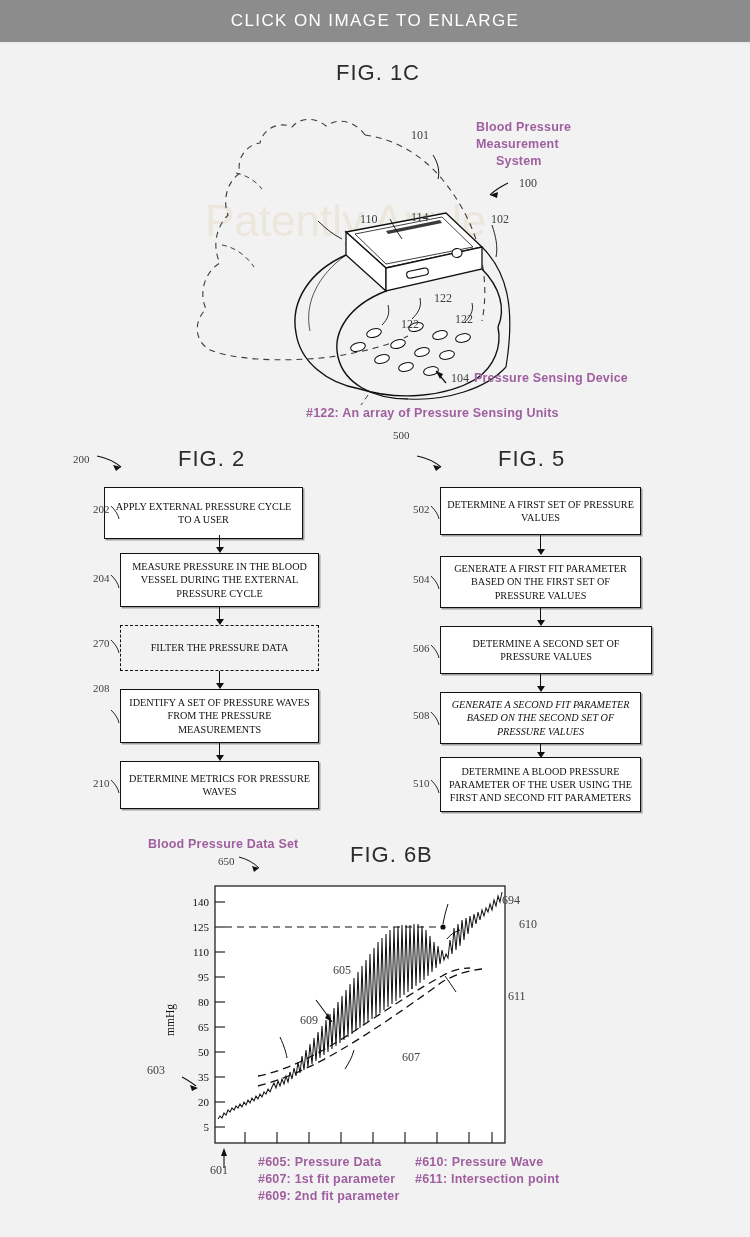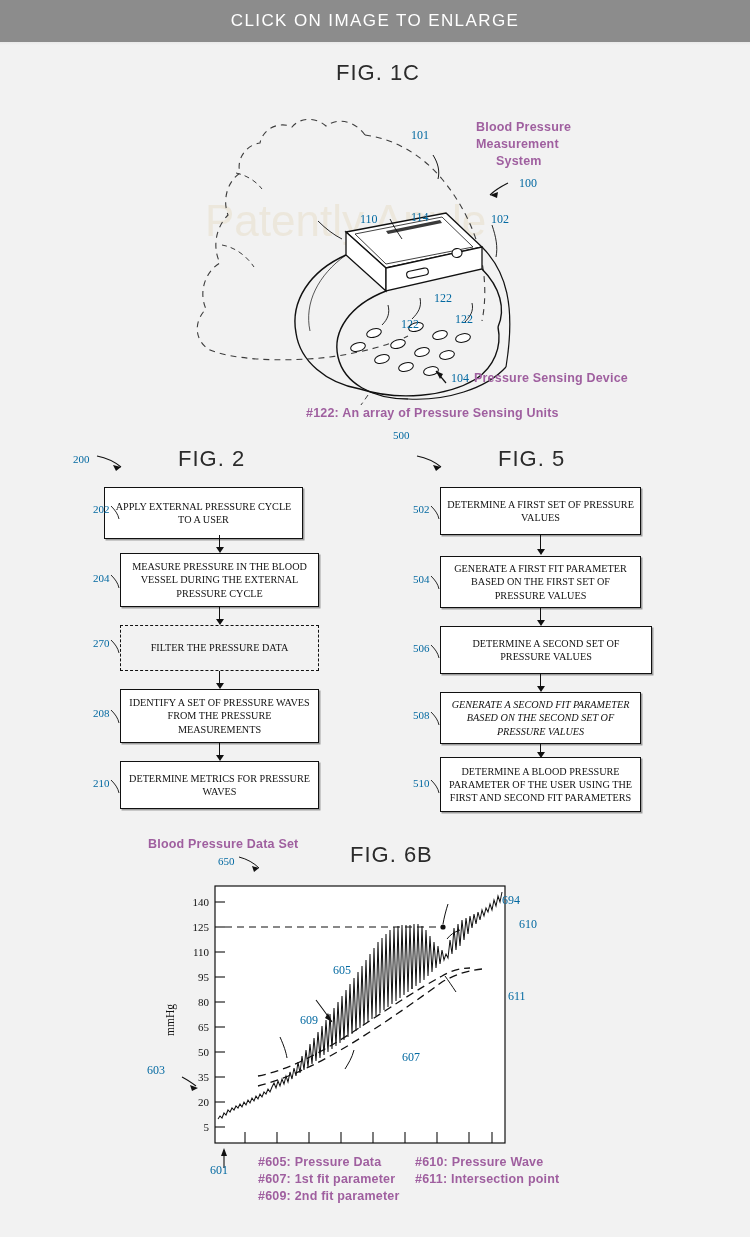--- a/index.html
+++ b/index.html
@@ -22,21 +22,21 @@
   }
   #banner-edge{position:absolute;left:0;top:42px;width:750px;height:3px;
     background:linear-gradient(#e9e9e9,#f2f2f2);}
   
   .fig-title{
     position:absolute;font-family:"Liberation Sans",sans-serif;
     font-size:22px;color:#2b2b2b;letter-spacing:1px;font-weight:300;
   }
   .ref{
     position:absolute;font-family:"Liberation Serif",serif;
-    font-size:11px;color:#0369a1;white-space:nowrap;
+    font-size:11px;color:#404040;white-space:nowrap;
   }
   .purple{
     position:absolute;color:#9f5f9f;font-family:"Liberation Sans",sans-serif;
     font-weight:bold;font-size:12.5px;white-space:nowrap;letter-spacing:.2px;
   }
   .wm{
     position:absolute;color:#ece7dc;font-family:"Liberation Sans",sans-serif;
     font-weight:300;white-space:nowrap;pointer-events:none;user-select:none;
   }
   svg{display:block;}
@@ -186,21 +186,21 @@
 <div class="flowbox dashed" style="left:120px;top:625px;width:199px;height:46px;">FILTER THE PRESSURE DATA</div>
 <div class="ref" style="left:93px;top:637px;">270</div>
 <svg class="tick-lead" style="left:110px;top:639px;" width="14" height="16">
     <path d="M1 1 C 5 5, 8 9, 9 14" fill="none" stroke="#111" stroke-width=".9"></path>
   </svg>
 
 <div class="conn" style="left:219px;top:671px;height:14px;"></div>
 <div class="arrowhead" style="left:215.5px;top:683px;"></div>
 
 <div class="flowbox" style="left:120px;top:689px;width:199px;height:54px;">IDENTIFY A SET OF PRESSURE WAVES FROM THE PRESSURE MEASUREMENTS</div>
-<div class="ref" style="left:93px;top:707px;">208</div>
+<div class="ref" style="left:93px;top:682px;">208</div>
 <svg class="tick-lead" style="left:110px;top:709px;" width="14" height="16">
     <path d="M1 1 C 5 5, 8 9, 9 14" fill="none" stroke="#111" stroke-width=".9"></path>
   </svg>
 
 <div class="conn" style="left:219px;top:743px;height:14px;"></div>
 <div class="arrowhead" style="left:215.5px;top:755px;"></div>
 
 <div class="flowbox" style="left:120px;top:761px;width:199px;height:48px;">DETERMINE METRICS FOR PRESSURE WAVES</div>
 <div class="ref" style="left:93px;top:777px;">210</div>
 <svg class="tick-lead" style="left:110px;top:779px;" width="14" height="16">

